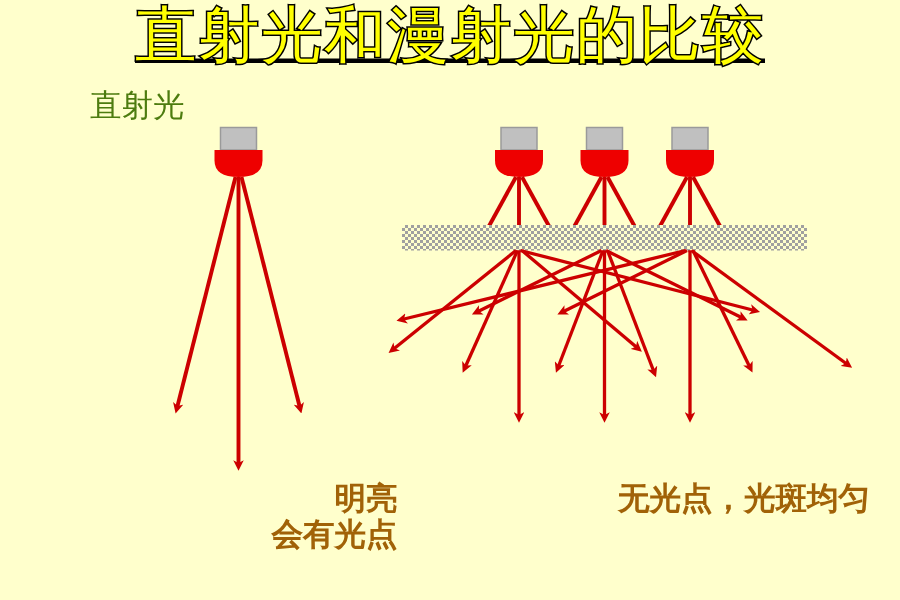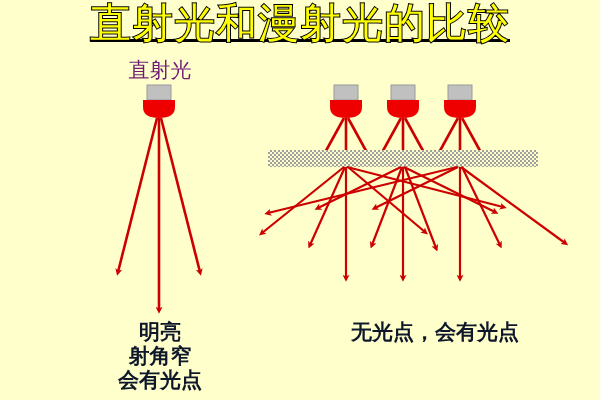--- a/index.html
+++ b/index.html
@@ -36,40 +36,39 @@
     text-decoration: underline;
     text-decoration-color: #000000;
     text-decoration-thickness: 3px;
     text-underline-offset: 2px;
     white-space: nowrap;
   }
   .section-label {
     position: absolute;
     font-size: 21px;
     line-height: 24px;
-    color: #701a75;
+    color: #4d7c0f;
     white-space: nowrap;
-    text-align: center;
   }
   #label-direct {
     left: 60px;
     top: 58px;
     width: 200px;
   }
   #label-diffuse {
     left: 300px;
     top: 52px;
     width: 200px;
   }
   .caption {
     position: absolute;
-    color: #0f172a;
+    color: #a16207;
     font-size: 21px;
     line-height: 24px;
-    text-align: center;
+    text-align: right;
     white-space: nowrap;
     font-weight: bold;
     letter-spacing: 0px;
   }
   #caption-left {
     left: 55px;
     top: 320px;
     width: 210px;
   }
   #caption-right {
@@ -164,21 +163,20 @@
       <line x1="460" y1="167" x2="460" y2="278"></line>
       <line x1="458" y1="167" x2="375" y2="208"></line>
       <line x1="457" y1="167" x2="268" y2="213"></line>
       <line x1="462" y1="167" x2="500" y2="245"></line>
       <line x1="461" y1="167" x2="565" y2="243"></line>
     </g>
   </svg>
 
   <div class="caption" id="caption-left">
     <span class="line">明亮</span>
-    <span class="line">射角窄</span>
     <span class="line">会有光点</span>
   </div>
 
   <div class="caption" id="caption-right">
-    <span class="line">无光点，会有光点</span>
+    <span class="line">无光点，光斑均匀</span>
   </div>
 
 </div>
 
 </body></html>

